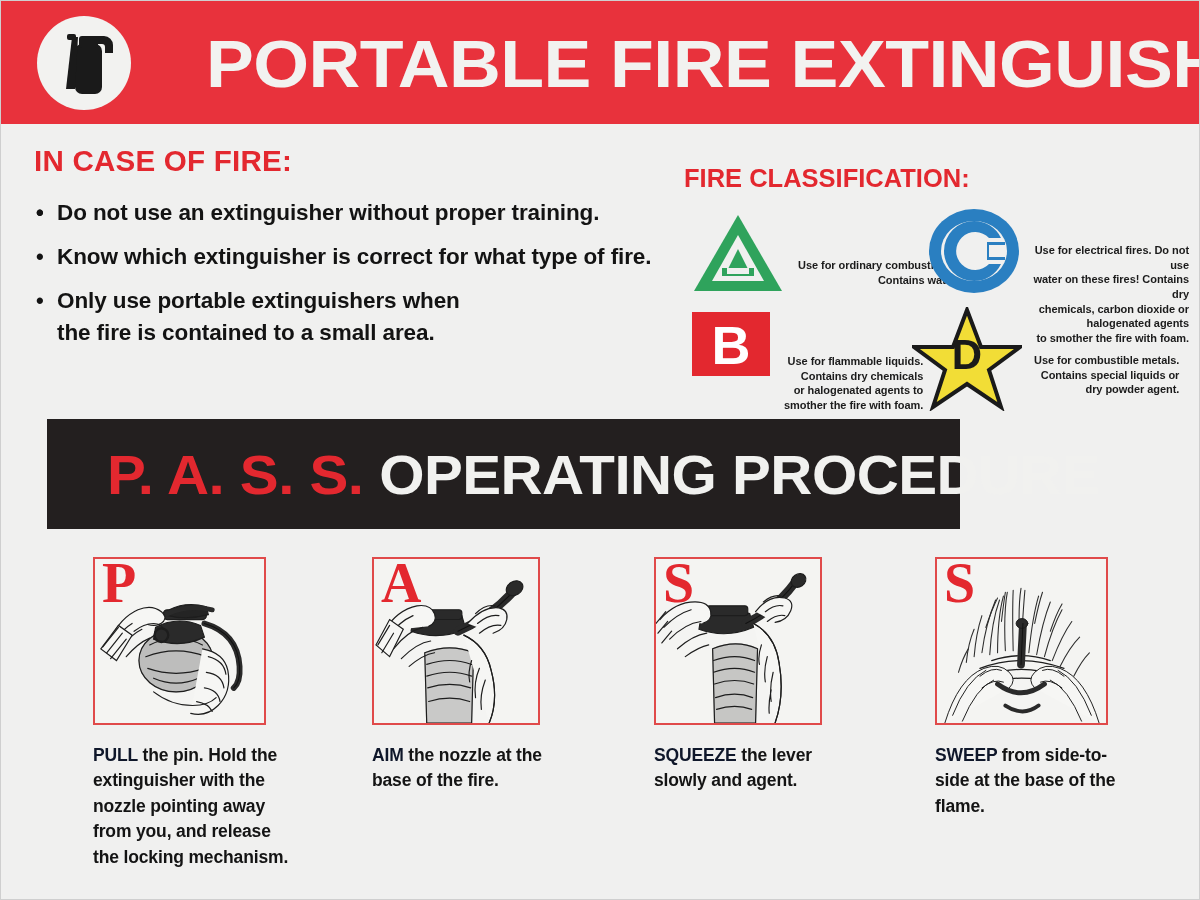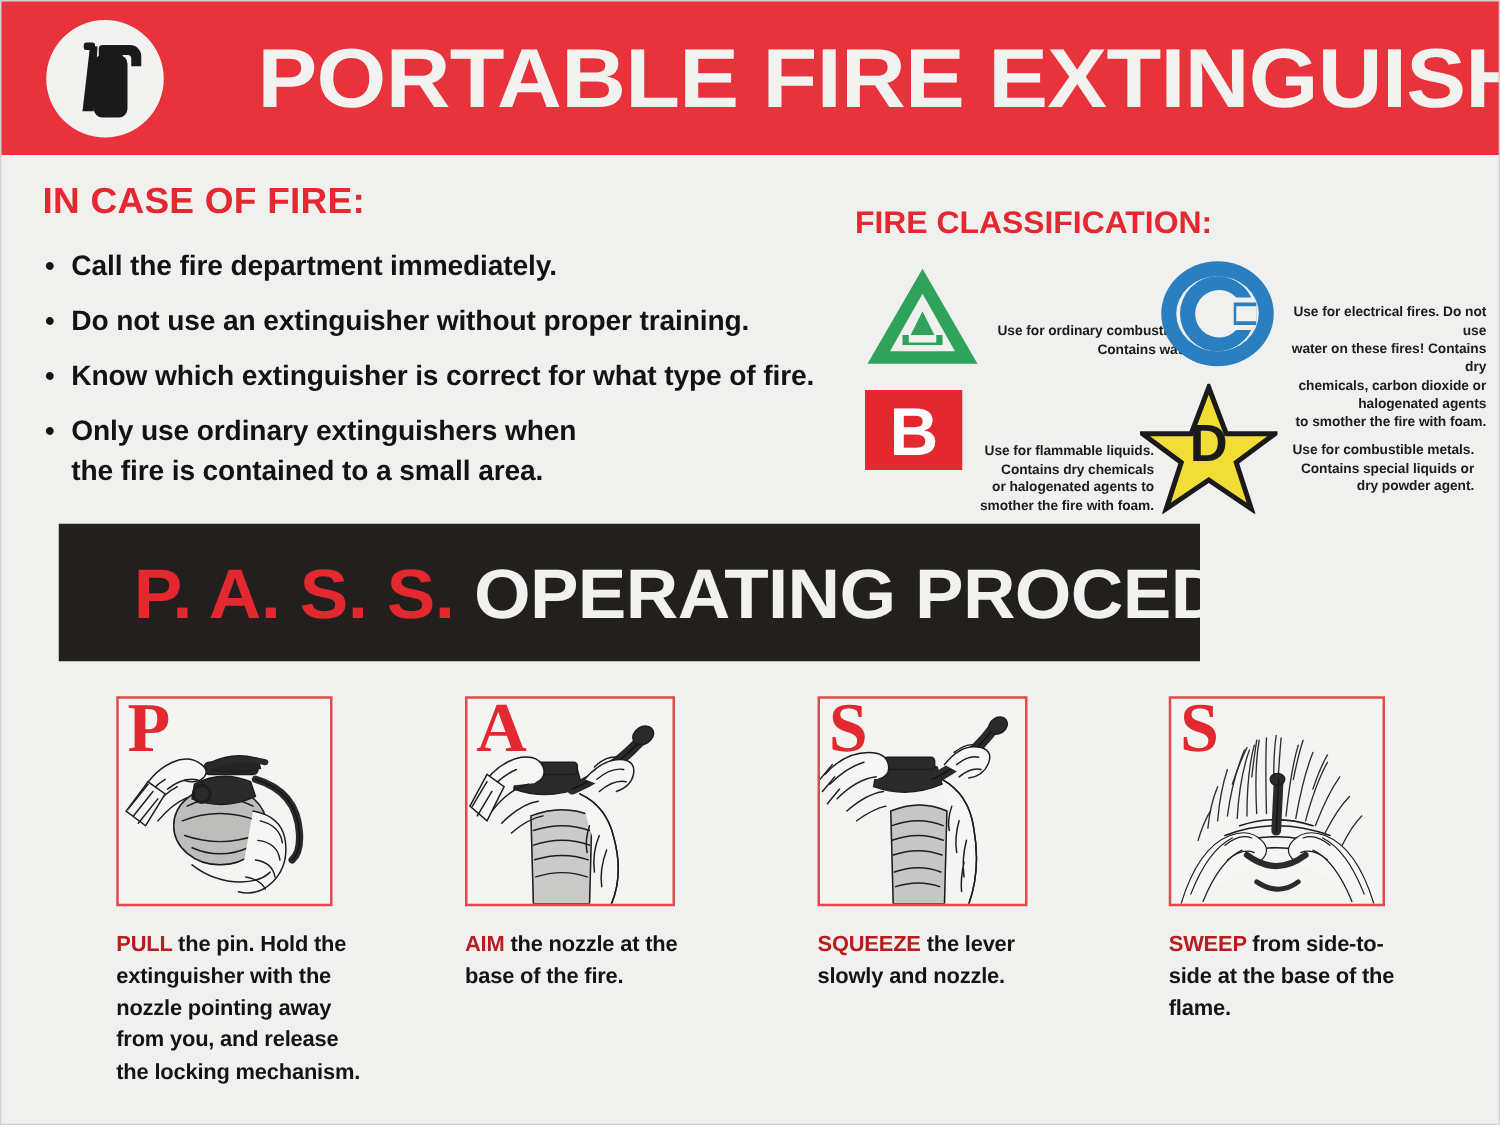--- a/index.html
+++ b/index.html
@@ -170,21 +170,21 @@
 
   .step-caption {
     margin-top: 18px;
     font-size: 17.5px;
     font-weight: bold;
     color: #141414;
     line-height: 1.45;
     letter-spacing: -0.15px;
     width: 200px;
   }
-  .cap-red { color: #b91c1c; margin-top: 33px; }
+  .cap-red { color: #0f172a; margin-top: 33px; }
 </style>
 </head>
 <body>
 
 <div id="poster">
 
   <div class="header-bar">
     <div class="header-icon-wrap">
       <svg width="98" height="98" viewBox="0 0 98 98">
         <circle cx="49" cy="49" r="47" fill="#f2f2f0"></circle>
@@ -199,33 +199,32 @@
       </svg>
     </div>
     <div class="header-title">PORTABLE FIRE EXTINGUISHERS</div>
   </div>
 
   <div class="icof-block">
     <div class="icof-title">IN CASE OF FIRE:</div>
     <ul class="icof-list">
       <li class="icof-item">
         <span class="bullet">•</span>
-        <span>Call the fire department immediately.</span>
       </li>
       <li class="icof-item">
         <span class="bullet">•</span>
         <span>Do not use an extinguisher without proper training.</span>
       </li>
       <li class="icof-item">
         <span class="bullet">•</span>
         <span>Know which extinguisher is correct for what type of fire.</span>
       </li>
       <li class="icof-item">
         <span class="bullet">•</span>
-        <span>Only use ordinary extinguishers when</span>
+        <span>Only use portable extinguishers when</span>
         <span class="l2">the fire is contained to a small area.</span>
       </li>
     </ul>
   </div>
 
   <div class="fc-block">
     <div class="fc-title">FIRE CLASSIFICATION:</div>
 
     <div class="fc-grid">
 
@@ -413,21 +412,21 @@
 
             <path d="M102 54 q14 -18 30 -14 q10 3 6 13 q-4 10 -16 12" fill="#f6f6f4"></path>
             <path d="M110 44 q10 -8 18 -6 M112 54 q10 -8 18 -6 M114 64 q10 -8 18 -6"></path>
             <path d="M100 66 q22 12 26 40 q6 34 -4 62" fill="#f6f6f4"></path>
             <path d="M100 66 q22 12 26 40 q6 34 -4 62"></path>
             <path d="M114 100 q-4 14 -2 26 M120 116 q-4 16 -2 30 M108 88 q-4 12 -2 20 M118 134 q-3 14 -2 24"></path>
           </g>
         </svg>
       </div>
       <div class="step-caption">
-        <span class="cap-red">SQUEEZE</span><span> the lever slowly and nozzle.</span>
+        <span class="cap-red">SQUEEZE</span><span> the lever slowly and agent.</span>
       </div>
     </div>
 
     <div class="step step-4">
       <div class="step-img">
         <div class="step-letter">S</div>
         <svg class="step-art" viewBox="0 0 173 168">
           <g stroke="#1d1d1d" fill="none" stroke-width="1" stroke-linecap="round">
 
             <g stroke-width="1.1" opacity="0.92">

